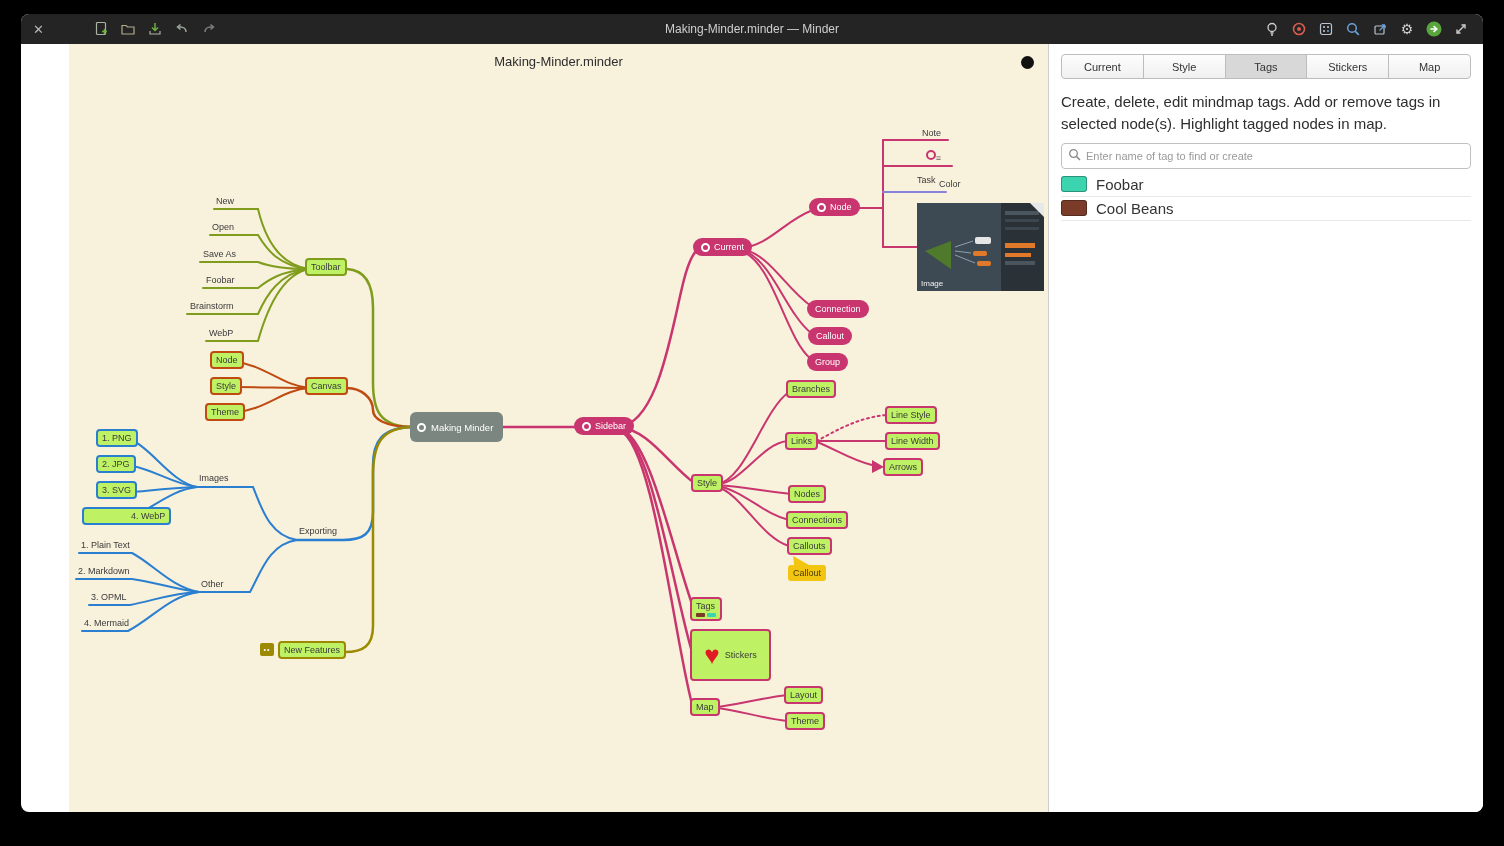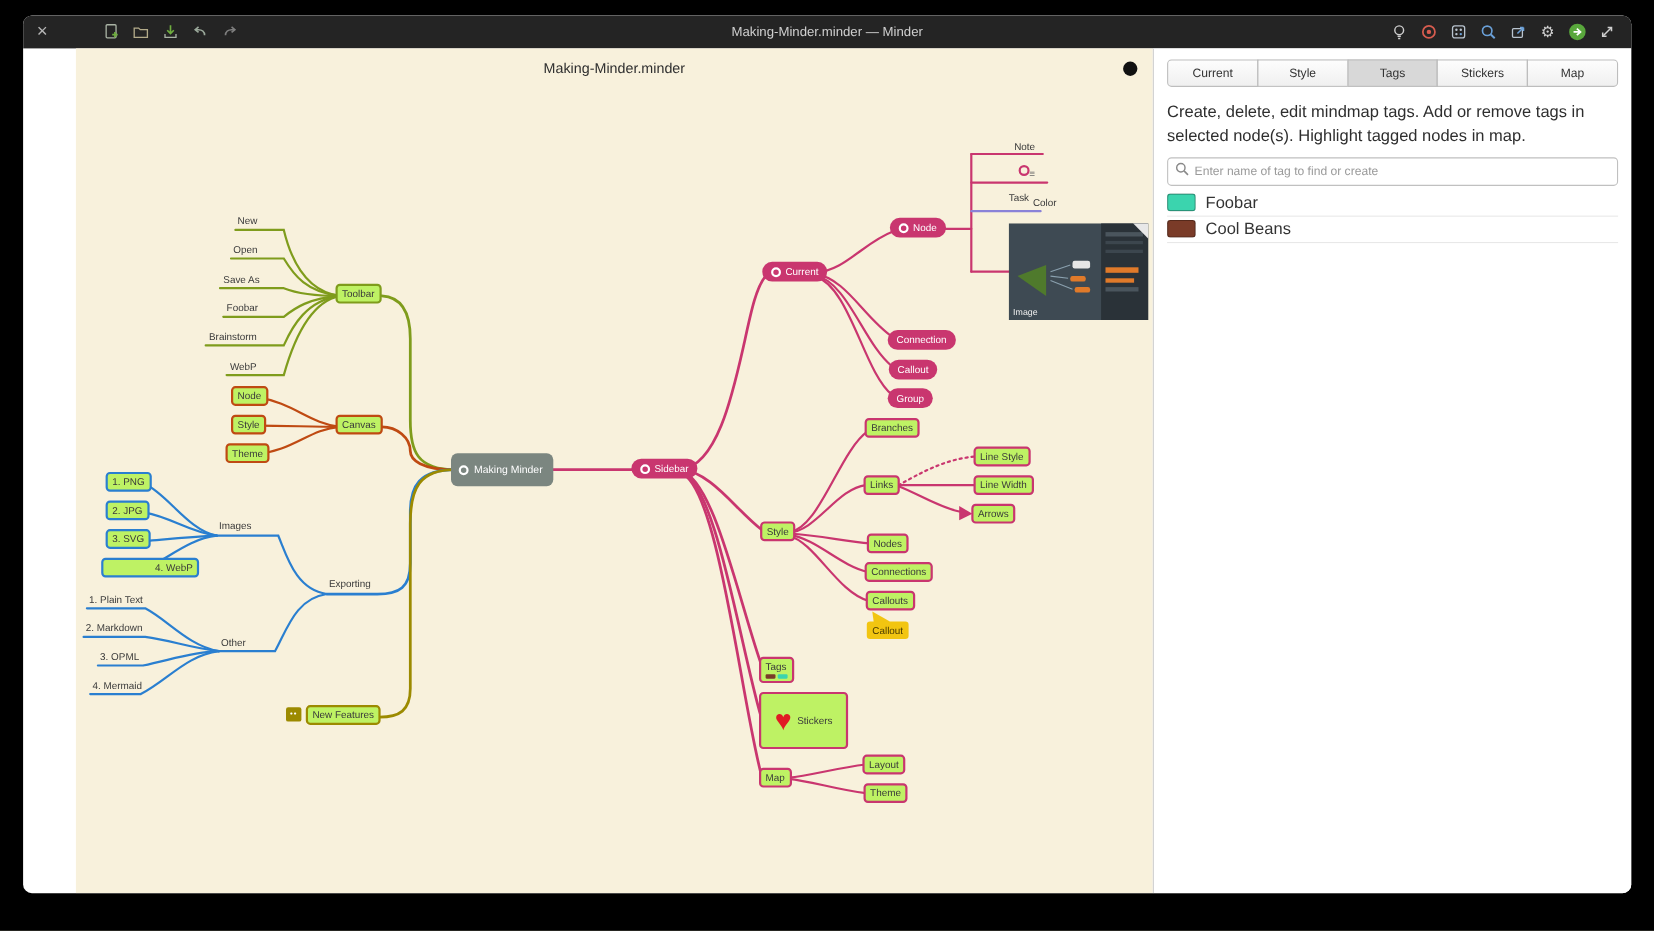--- a/index.html
+++ b/index.html
@@ -366,21 +366,21 @@
         <div class="mmnode bx b-org" style="left:141px; top:307px;">Node</div>
         <div class="mmnode bx b-org" style="left:141px; top:333px;">Style</div>
         <div class="mmnode bx b-org" style="left:136px; top:359px;">Theme</div>
 
         <div class="mmnode leaf" style="left:230px; top:482px;">Exporting</div>
         <div class="mmnode leaf" style="left:130px; top:429px;">Images</div>
         <div class="mmnode leaf" style="left:132px; top:535px;">Other</div>
         <div class="mmnode bx b-blu" style="left:27px; top:385px;">1. PNG</div>
         <div class="mmnode bx b-blu" style="left:27px; top:411px;">2. JPG</div>
         <div class="mmnode bx b-blu" style="left:27px; top:437px;">3. SVG</div>
-        <div class="mmnode bx b-blu" style="left:23px; top:463px;padding-left:47px;">4. WebP</div>
+        <div class="mmnode bx b-blu" style="left:13px; top:463px;padding-left:47px;">4. WebP</div>
         <div class="mmnode leaf" style="left:12px; top:496px;">1. Plain Text</div>
         <div class="mmnode leaf" style="left:9px; top:522px;">2. Markdown</div>
         <div class="mmnode leaf" style="left:22px; top:548px;">3. OPML</div>
         <div class="mmnode leaf" style="left:15px; top:574px;">4. Mermaid</div>
 
         <div class="nf-chip">••</div>
         <div class="mmnode bx b-dky" style="left:209px; top:597px;">New Features</div>
       </div>
     </div>
 

